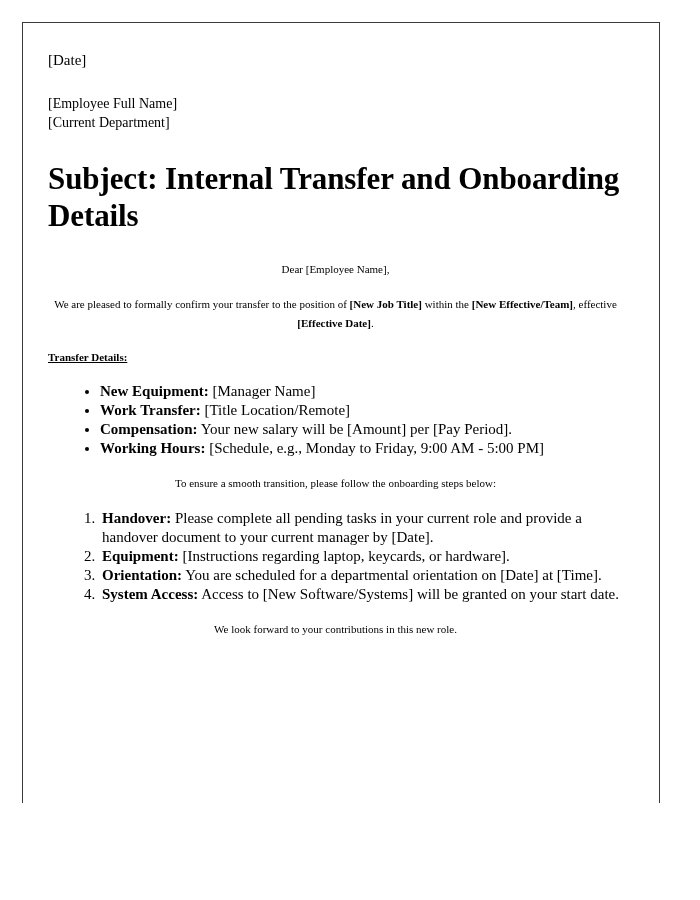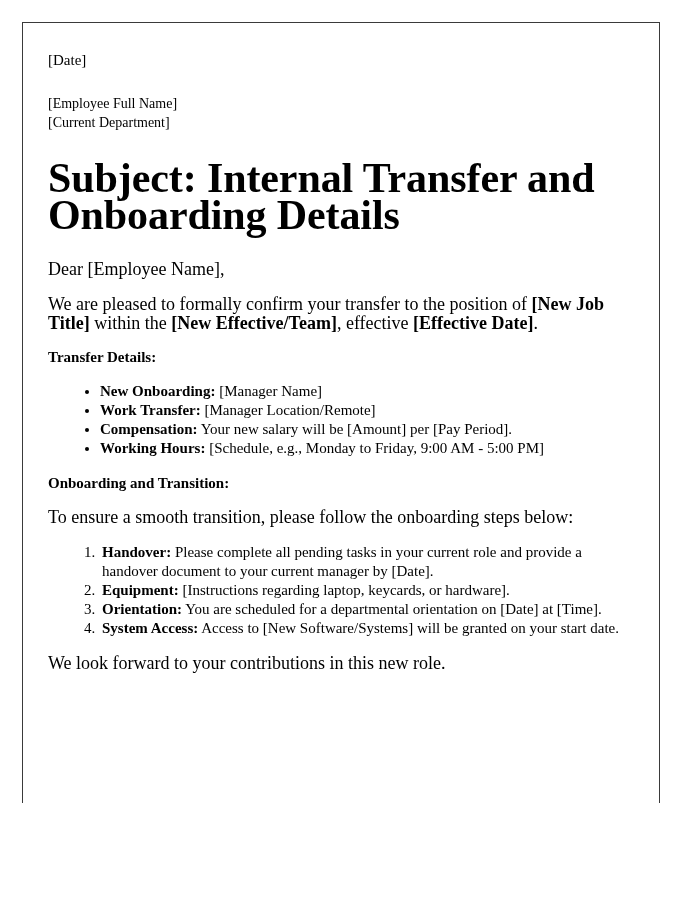--- a/index.html
+++ b/index.html
@@ -40,40 +40,41 @@
     font-size: 15px;
     line-height: 19px;
     margin: 0 0 24px 0;
   }
   .meta-line {
     margin: 0;
     font-size: 14px;
     line-height: 19px;
   }
   .doc-title {
-    font-size: 42px;
+    font-size: 31px;
     font-weight: bold;
     line-height: 37px;
     margin: 28px 0 26px 0;
     letter-spacing: -0.1px;
   }
   p.body {
-    font-size: 18px;
+    font-size: 11px;
     line-height: 19px;
     margin: 0 0 16px 0;
-    text-align: left;
+    text-align: center;
   }
   p.body.tight {
     margin-bottom: 15px;
   }
   .section-head {
-    font-size: 15px;
+    font-size: 11px;
     font-weight: bold;
     line-height: 19px;
     margin: 0 0 15px 0;
+    text-decoration: underline;
   }
   ul.detail-list {
     margin: 0 0 16px 0;
     padding-left: 52px;
     list-style-type: disc;
   }
   ul.detail-list li {
     font-size: 15px;
     line-height: 19px;
     margin: 0;
@@ -108,27 +109,26 @@
 
     <h1 class="doc-title">Subject: Internal Transfer and Onboarding Details</h1>
 
     <p class="body">Dear [Employee Name],</p>
 
     <p class="body tight"><span>We are pleased to formally confirm your transfer to the position of </span><b>[New Job Title]</b><span> within the </span><b>[New Effective/Team]</b><span>, effective </span><b>[Effective Date]</b><span>.</span></p>
 
     <p class="section-head">Transfer Details:</p>
 
     <ul class="detail-list">
-      <li><b>New Onboarding:</b><span> [Manager Name]</span></li>
-      <li><b>Work Transfer:</b><span> [Manager Location/Remote]</span></li>
+      <li><b>New Equipment:</b><span> [Manager Name]</span></li>
+      <li><b>Work Transfer:</b><span> [Title Location/Remote]</span></li>
       <li><b>Compensation:</b><span> Your new salary will be [Amount] per [Pay Period].</span></li>
       <li><b>Working Hours:</b><span> [Schedule, e.g., Monday to Friday, 9:00 AM - 5:00 PM]</span></li>
     </ul>
 
-    <p class="section-head">Onboarding and Transition:</p>
 
     <p class="body">To ensure a smooth transition, please follow the onboarding steps below:</p>
 
     <ol class="step-list">
       <li><b>Handover:</b><span> Please complete all pending tasks in your current role and provide a handover document to your current manager by [Date].</span></li>
       <li><b>Equipment:</b><span> [Instructions regarding laptop, keycards, or hardware].</span></li>
       <li><b>Orientation:</b><span> You are scheduled for a departmental orientation on [Date] at [Time].</span></li>
       <li><b>System Access:</b><span> Access to [New Software/Systems] will be granted on your start date.</span></li>
     </ol>
 

